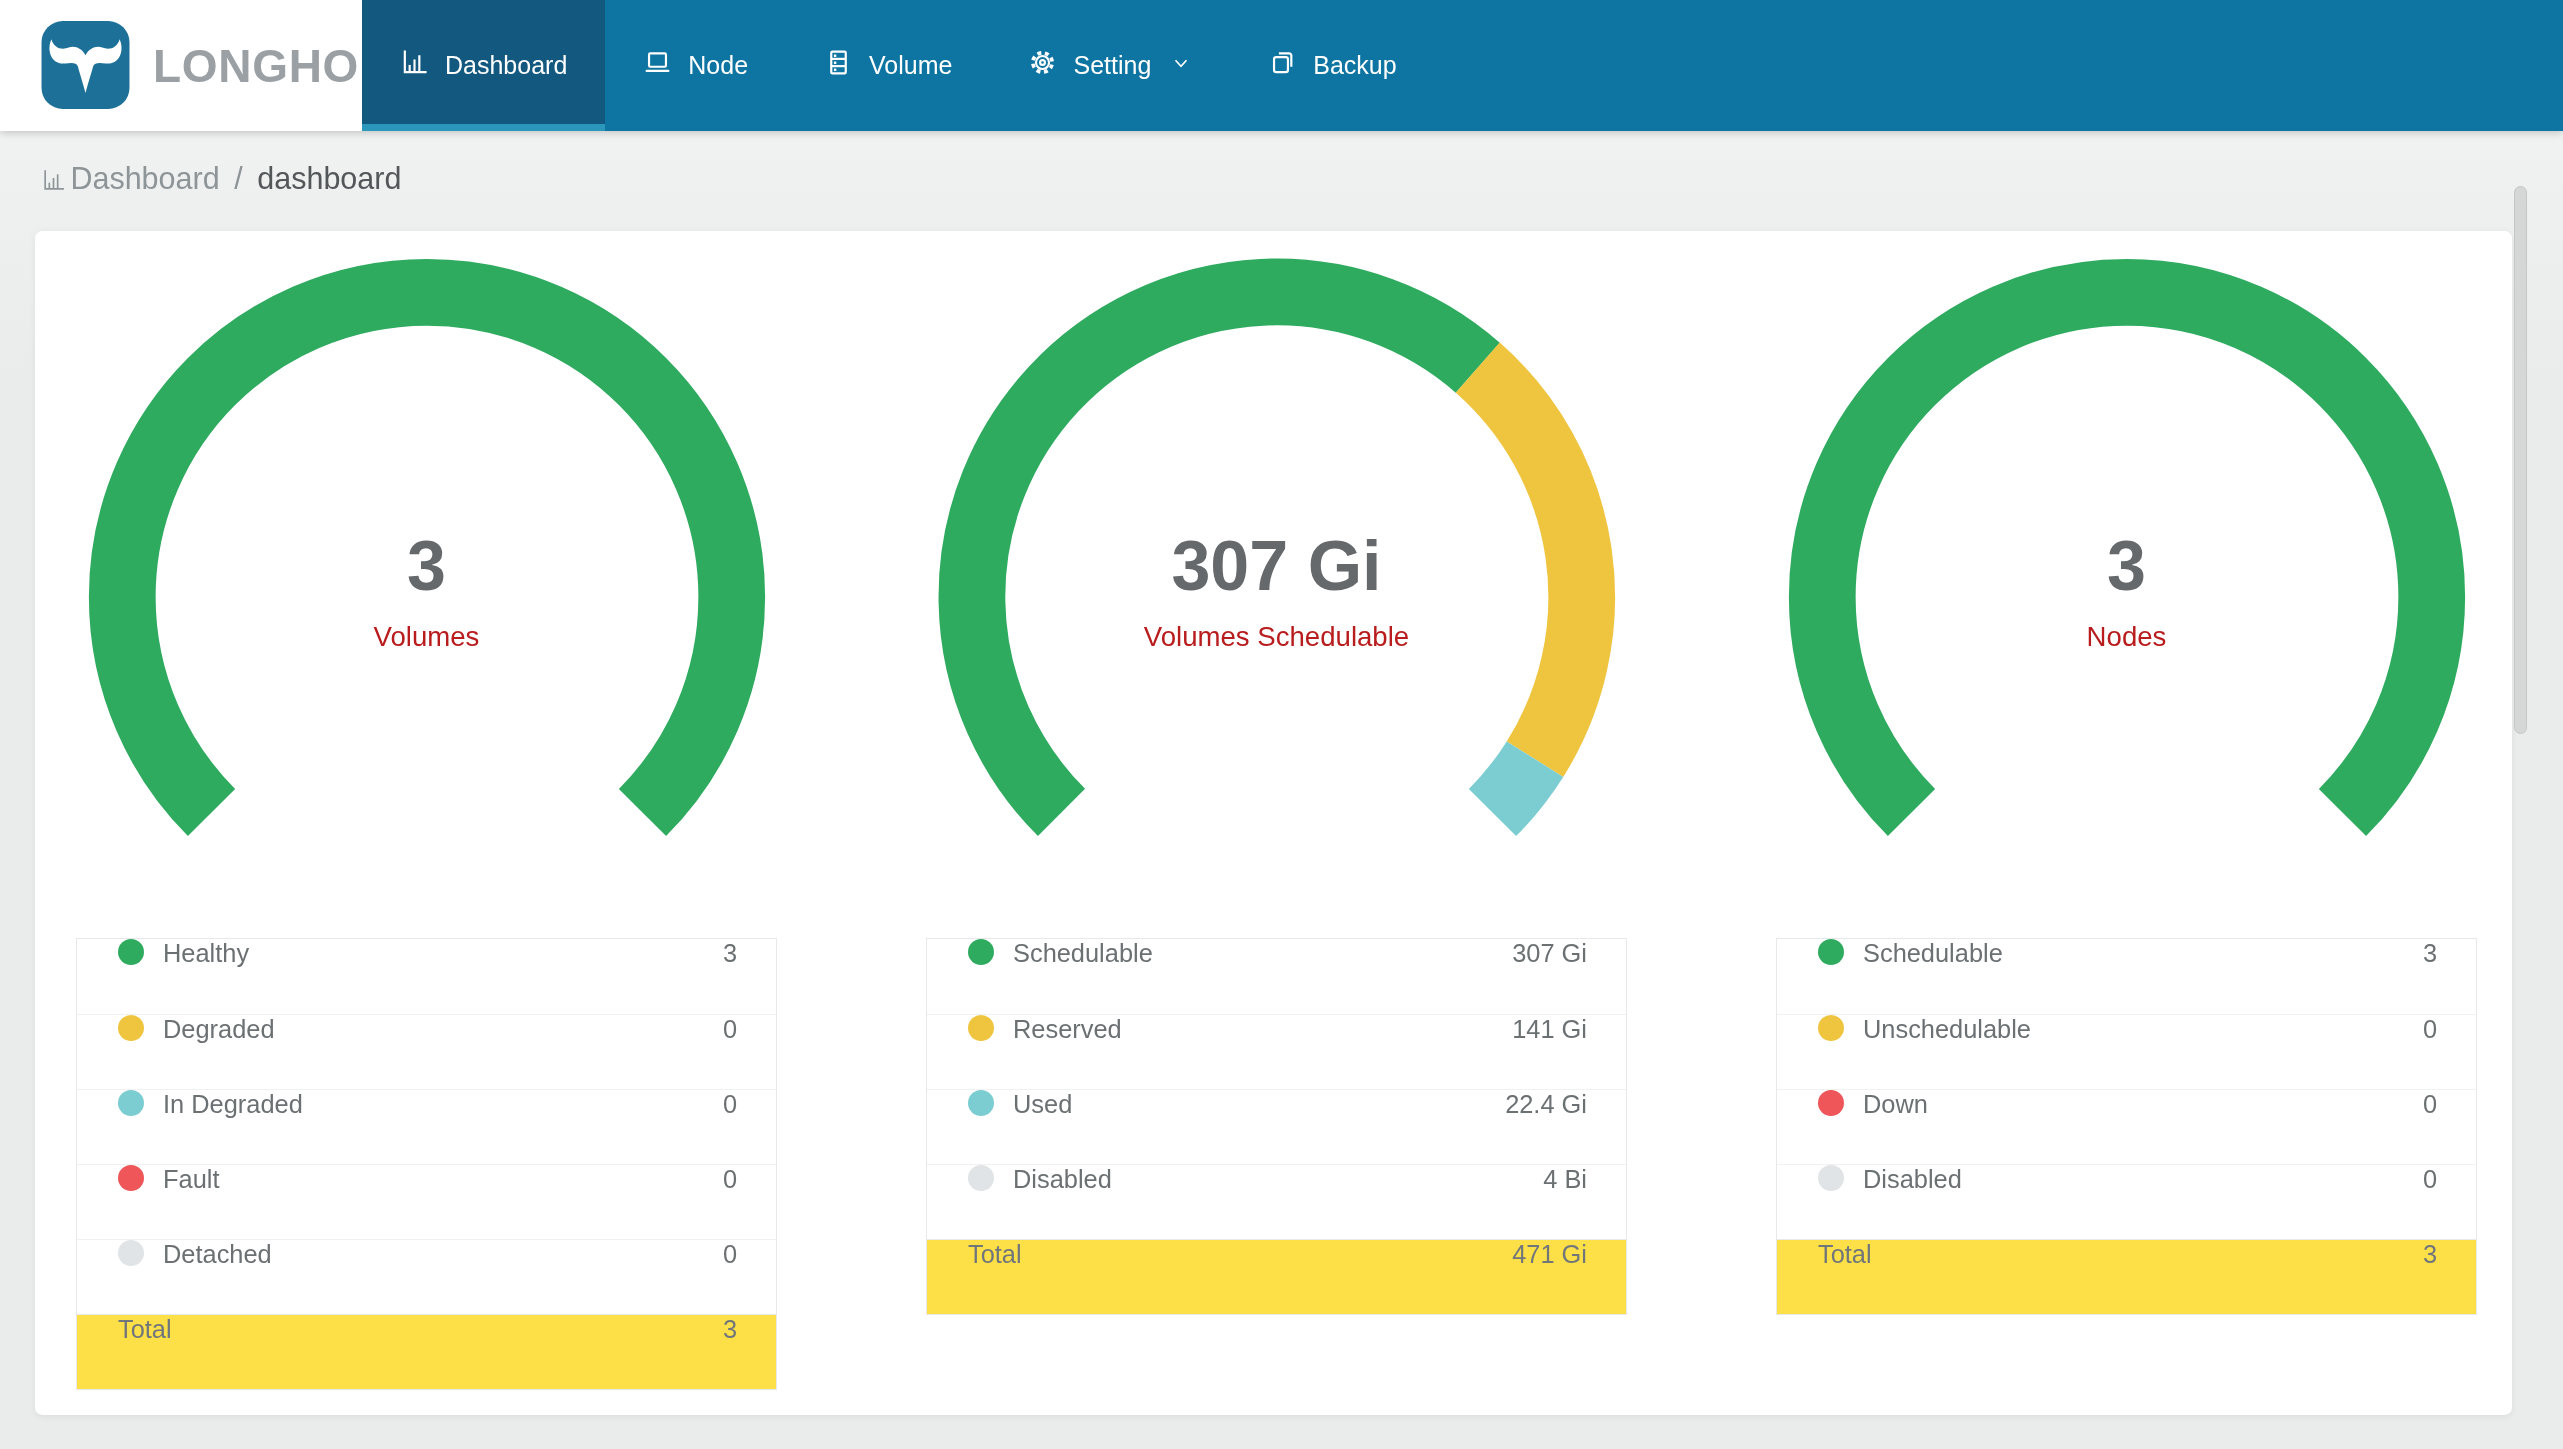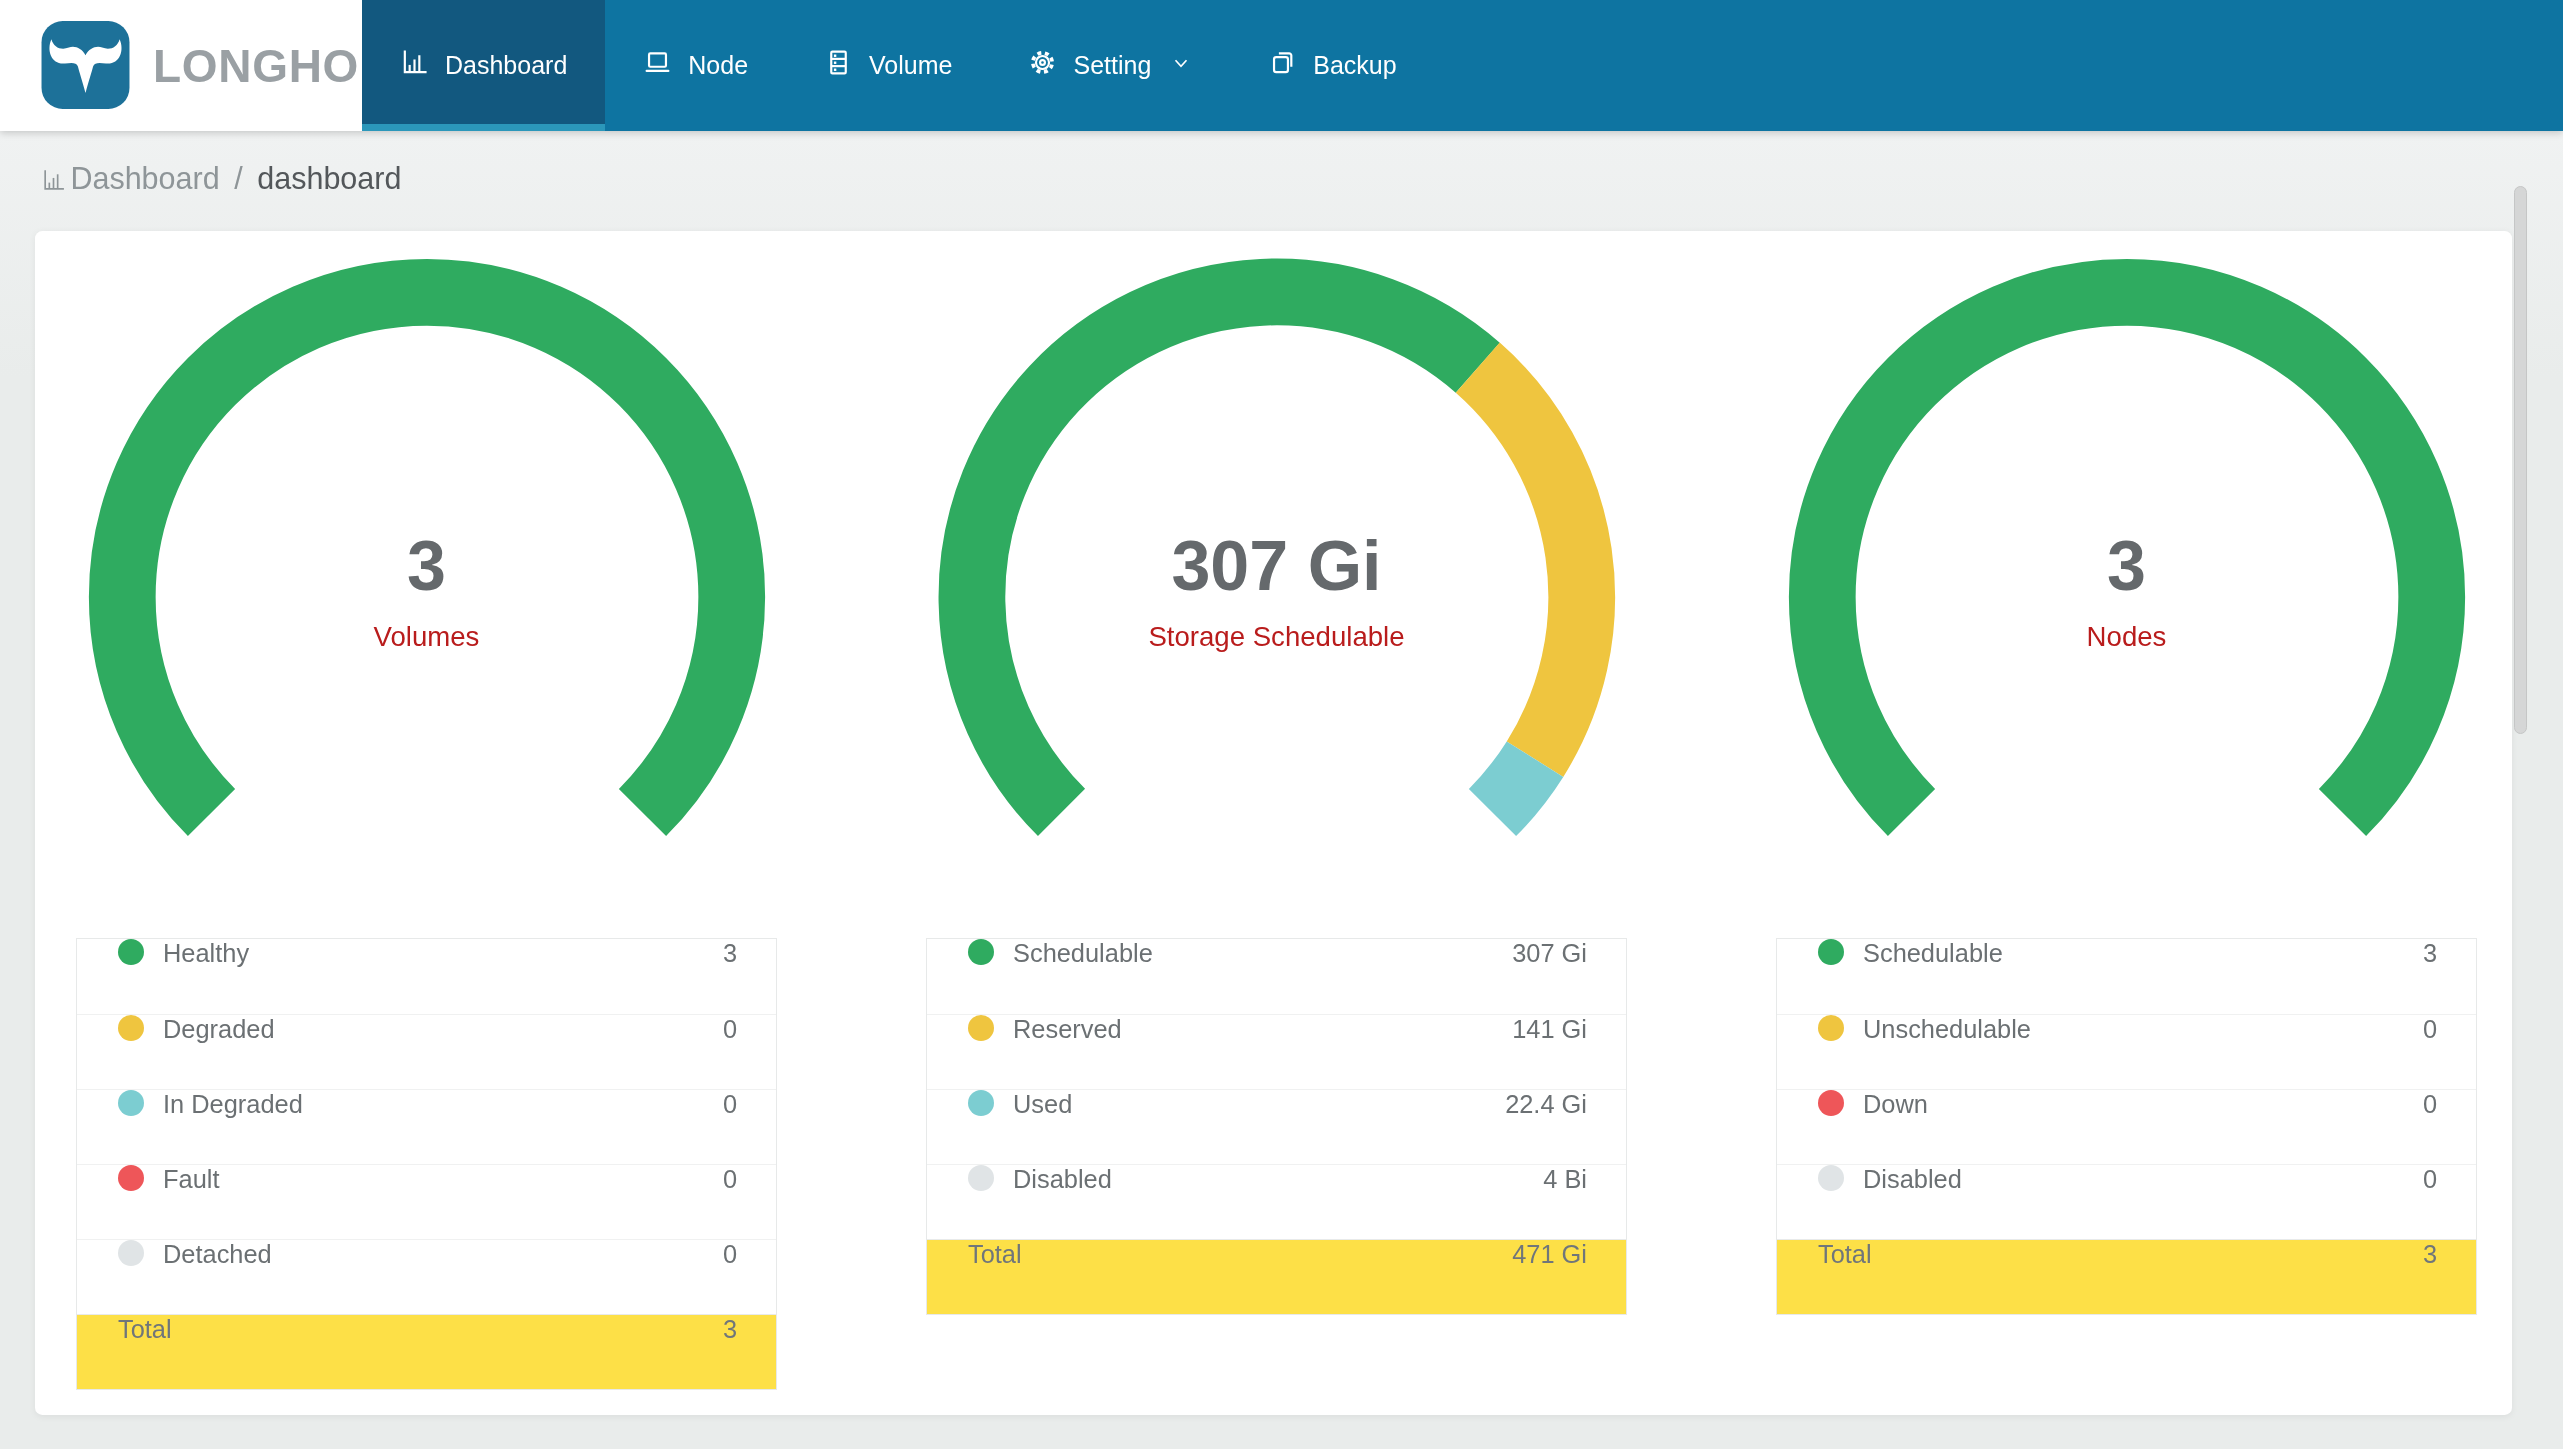--- a/index.html
+++ b/index.html
@@ -200,21 +200,21 @@
 
     <div class="col">
       <div class="gauge-wrap">
         <svg class="gauge" width="682" height="682" viewBox="0 0 940 940">
             <path d="M 173.0 767.0 A 420 420 0 0 1 746.7 154.0" fill="none" stroke="#2fab60" stroke-width="92"></path>
             <path d="M 746.7 154.0 A 420 420 0 0 1 825.6 693.5" fill="none" stroke="#efc53f" stroke-width="92"></path>
             <path d="M 825.6 693.5 A 420 420 0 0 1 767.0 767.0" fill="none" stroke="#7ccdd1" stroke-width="92"></path>
           </svg>
         <div class="center-text">
           <div class="center-value">307 Gi</div>
-          <div class="center-label">Storage Schedulable</div>
+          <div class="center-label">Volumes Schedulable</div>
         </div>
       </div>
       <div class="legend">
         <div class="lrow">
           <span class="dot" style="background: rgb(47, 171, 96);"></span>
           <span class="lbl">Schedulable</span>
           <span class="val">307 Gi</span>
         </div>
         <div class="lrow">
           <span class="dot" style="background: rgb(239, 197, 63);"></span>

